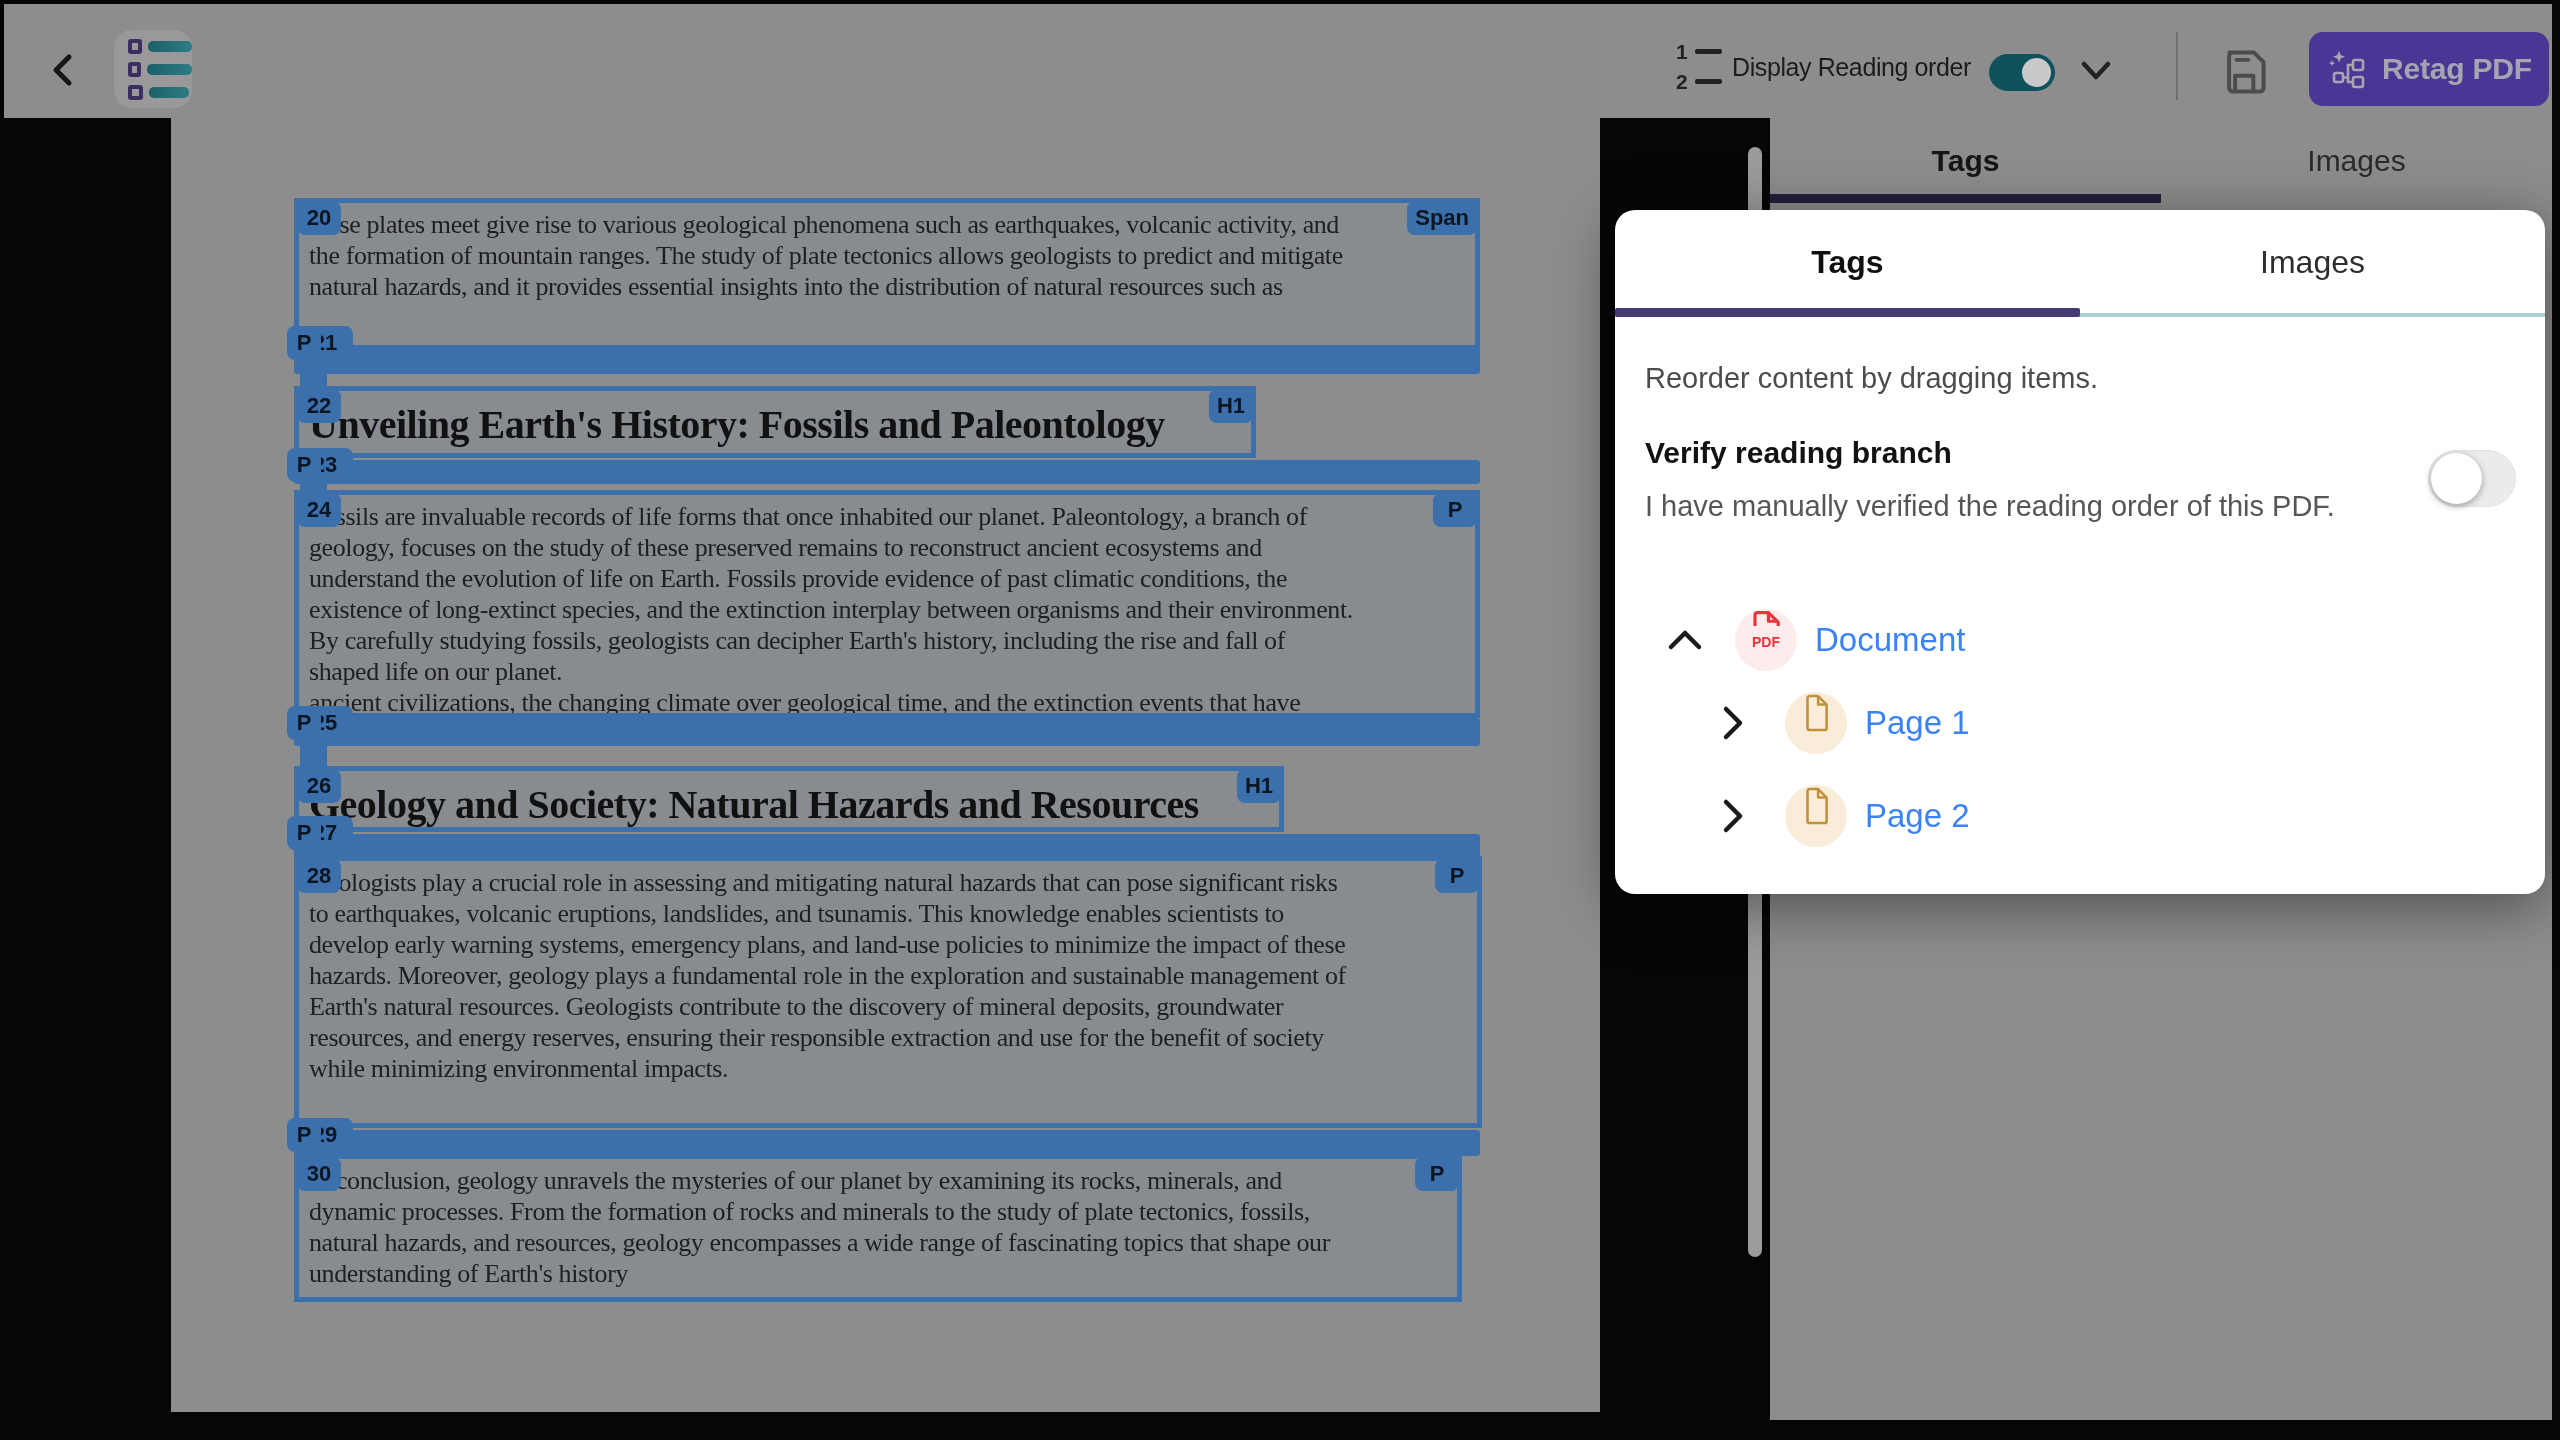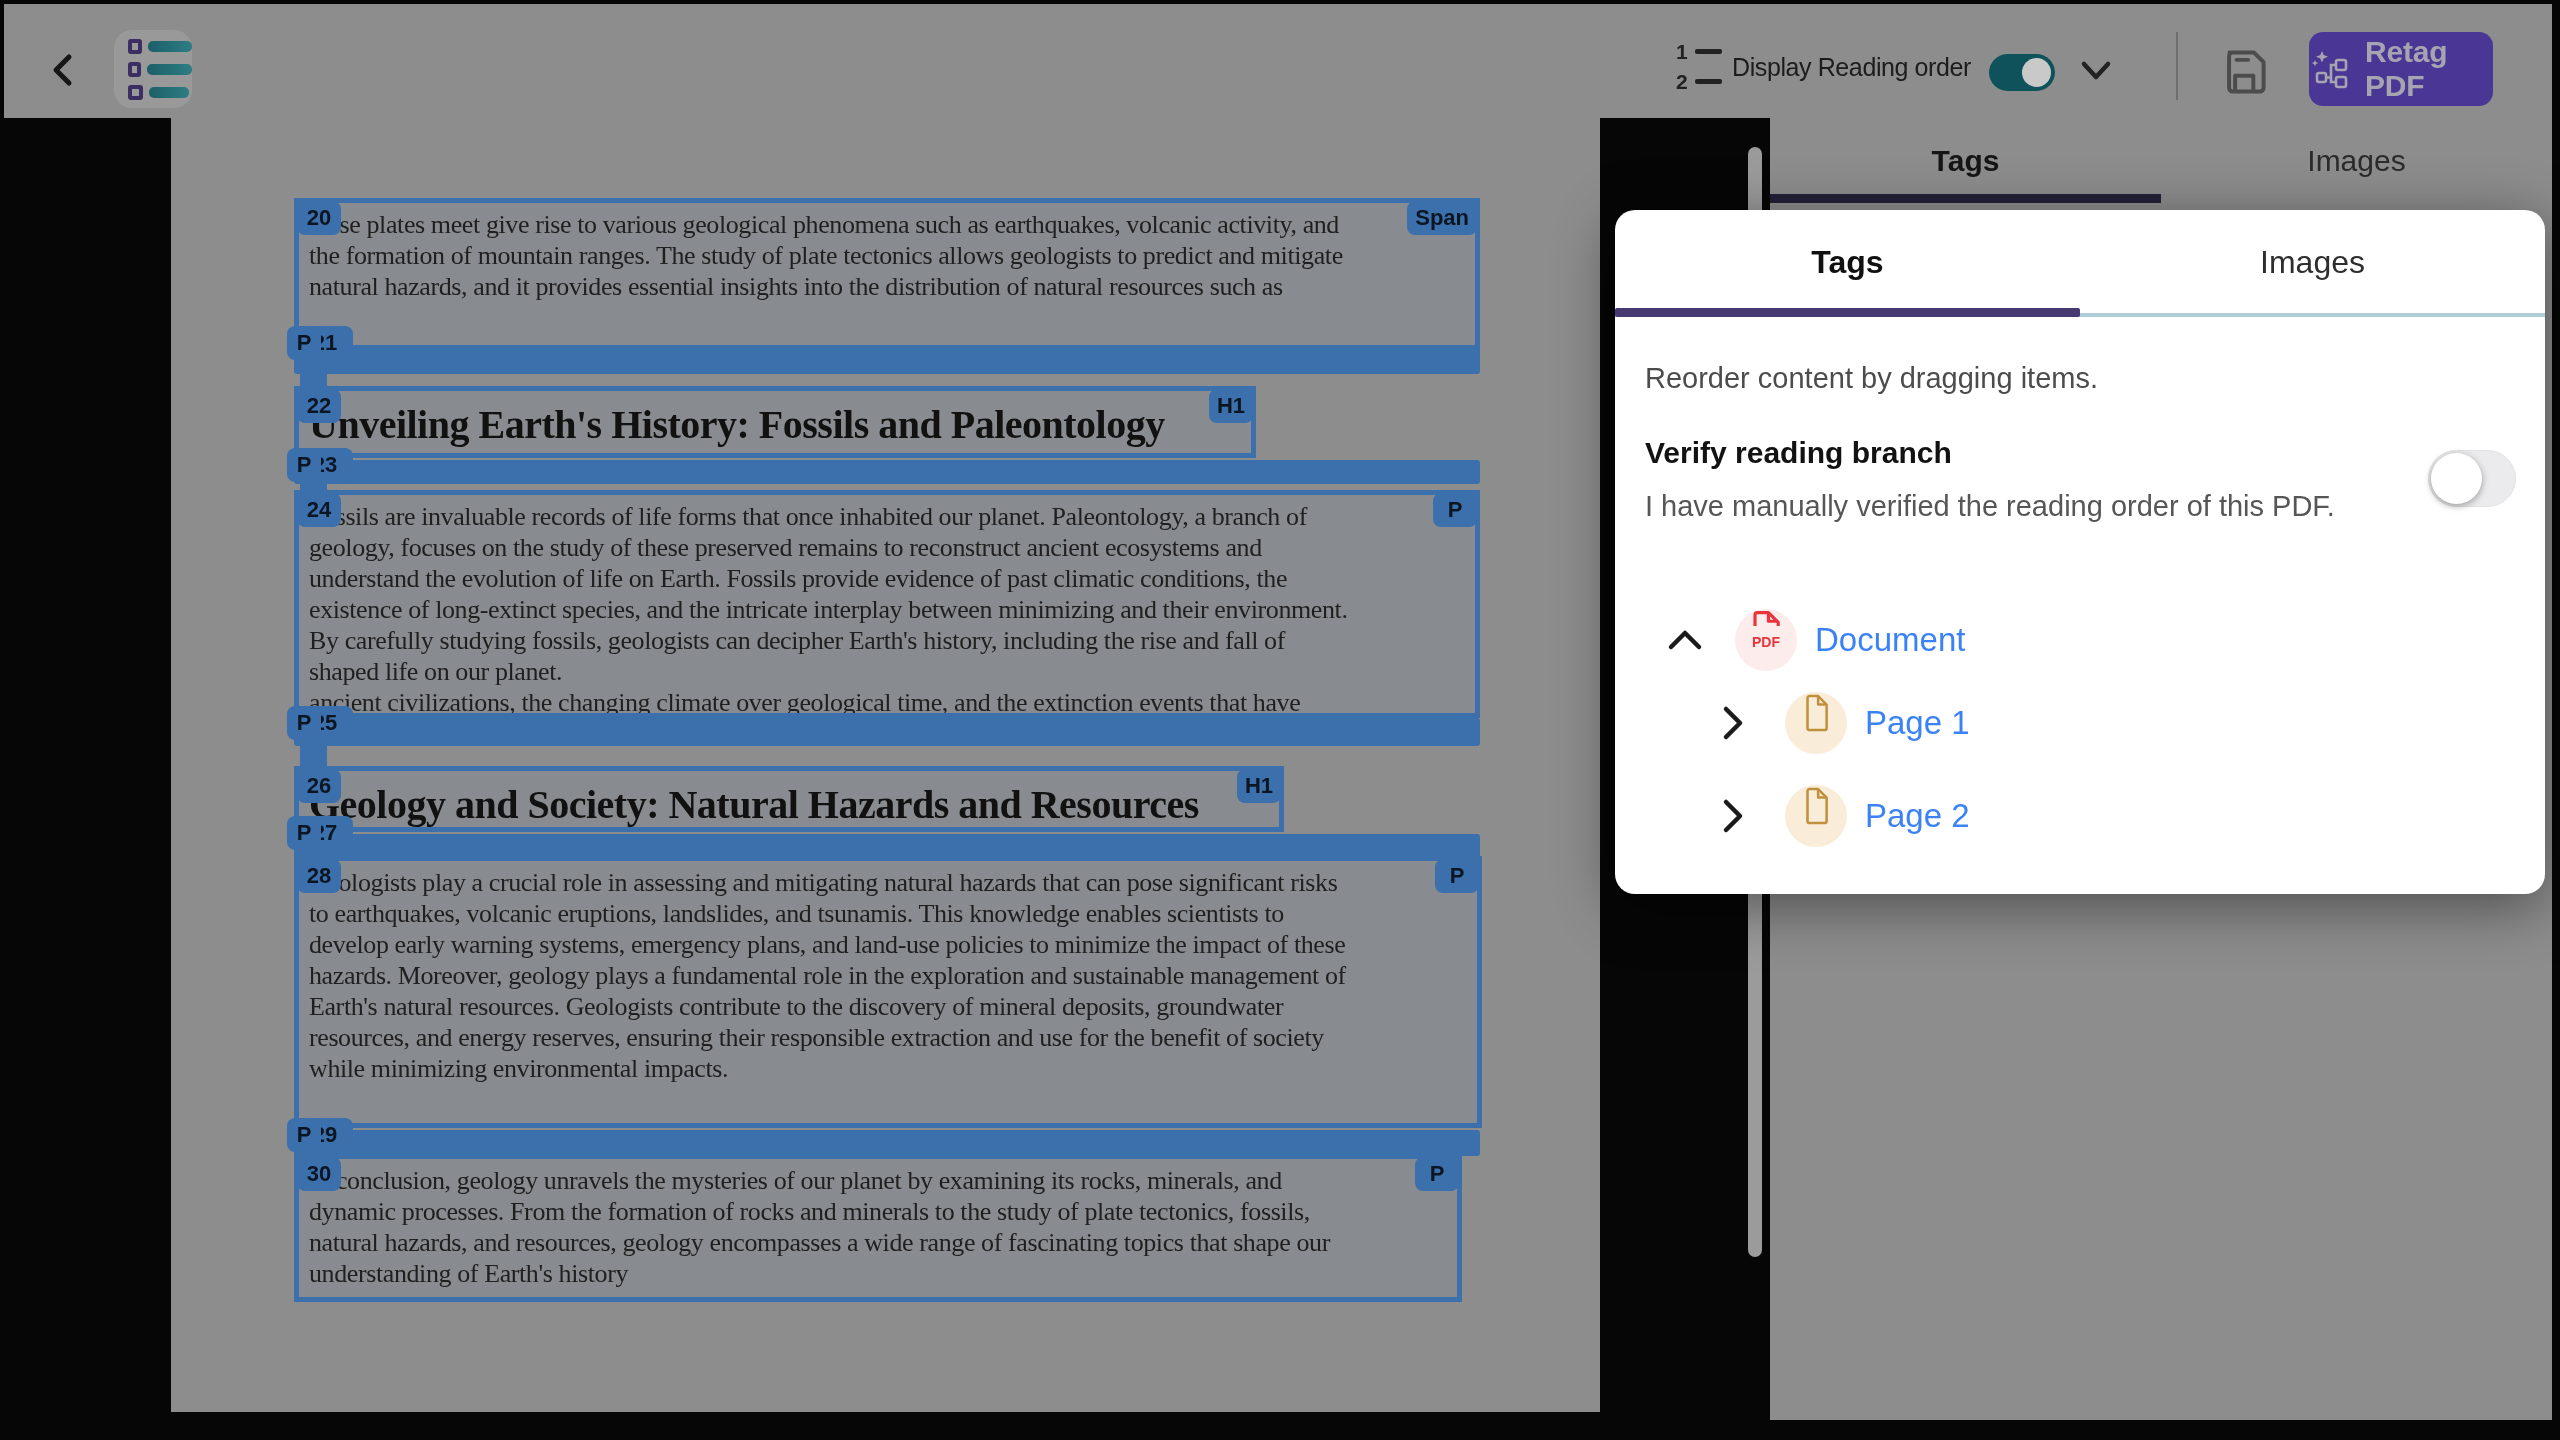--- a/index.html
+++ b/index.html
@@ -17,21 +17,21 @@
   .ro-icon { position:absolute; left:1672px; top:34px; width:46px; height:56px; display:flex; flex-direction:column; gap:9px; justify-content:center; }
   .ro-row { display:flex; align-items:center; gap:6px; }
   .ro-num { font-size:21px; font-weight:bold; color:#222; width:13px; line-height:1; }
   .ro-line { width:28px; height:5px; background:#222; border-radius:2px; }
   .ro-label { position:absolute; left:1728px; top:49px; font-size:25px; letter-spacing:-0.4px; color:#1c1c1c; }
   .tgl-on { position:absolute; left:1985px; top:50px; width:66px; height:37px; border-radius:19px; background:#0f525c; }
   .tgl-on .knob { position:absolute; right:4px; top:4px; width:29px; height:29px; border-radius:50%; background:#c9c9c9; }
   .chev-down { position:absolute; left:2072px; top:52px; }
   .tb-divider { position:absolute; left:2172px; top:28px; width:2px; height:68px; background:#6f6f6f; }
   .save-btn { position:absolute; left:2212px; top:40px; width:56px; height:56px; }
-  .retag-btn { position:absolute; left:2305px; top:28px; width:184px; height:74px; border-radius:14px; background:#4a3795; display:flex; align-items:center; justify-content:center; gap:12px; }
+  .retag-btn { position:absolute; left:2305px; top:28px; width:240px; height:74px; border-radius:14px; background:#4a3795; display:flex; align-items:center; justify-content:center; gap:12px; }
   .retag-label { color:#a7a4b2; font-size:30px; font-weight:600; letter-spacing:-0.2px; }
 
   
   .page { position:absolute; left:171px; top:118px; width:1429px; height:1294px; background:#8d8d8d; }
   .doc-scrollbar { position:absolute; left:1748px; top:147px; width:14px; height:1110px; border-radius:7px; background:#9b9b9b; }
 
   .tag-box { position:absolute; border:5px solid #3b70ad; background:rgba(70,118,175,0.07); overflow:hidden; }
   .tag-box .txt { padding:6px 10px 0 10px; font-family:"Liberation Serif","DejaVu Serif",serif; color:#1f1f1f; }
   .tag-box .line { font-size:26px; line-height:31px; letter-spacing:-0.4px; white-space:nowrap; }
   .tag-box.heading .line { font-size:40px; line-height:56px; font-weight:bold; letter-spacing:-0.5px; color:#111; }
@@ -168,21 +168,21 @@
     </div>
     <div class="sp-bar" style="left: 123px; top: 342px; width: 1186px; height: 24px;"></div>
     <div class="sp-sq" style="left: 129px; top: 362px;"></div>
     <span class="badge sp-badge-num" style="left: 126px; top: 330px; min-width: 56px;">23</span>
     <span class="badge sp-badge-p" style="left: 116px; top: 330px;">P</span>
     <div class="tag-box" style="left: 123px; top: 372px; width: 1186px; height: 228px;">
       <div class="txt">
         <div class="line">Fossils are invaluable records of life forms that once inhabited our planet. Paleontology, a branch of</div>
         <div class="line">geology, focuses on the study of these preserved remains to reconstruct ancient ecosystems and</div>
         <div class="line">understand the evolution of life on Earth. Fossils provide evidence of past climatic conditions, the</div>
-        <div class="line">existence of long-extinct species, and the intricate interplay between minimizing and their environment.</div>
+        <div class="line">existence of long-extinct species, and the extinction interplay between organisms and their environment.</div>
         <div class="line">By carefully studying fossils, geologists can decipher Earth's history, including the rise and fall of</div>
         <div class="line">shaped life on our planet.</div>
         <div class="line">ancient civilizations, the changing climate over geological time, and the extinction events that have</div>
       </div>
       <span class="badge num">24</span>
       <span class="badge typ">P</span>
     </div>
     <div class="sp-bar" style="left: 123px; top: 600px; width: 1186px; height: 28px;"></div>
     <div class="sp-sq" style="left: 129px; top: 622px;"></div>
     <span class="badge sp-badge-num" style="left: 126px; top: 588px; min-width: 56px;">25</span>

